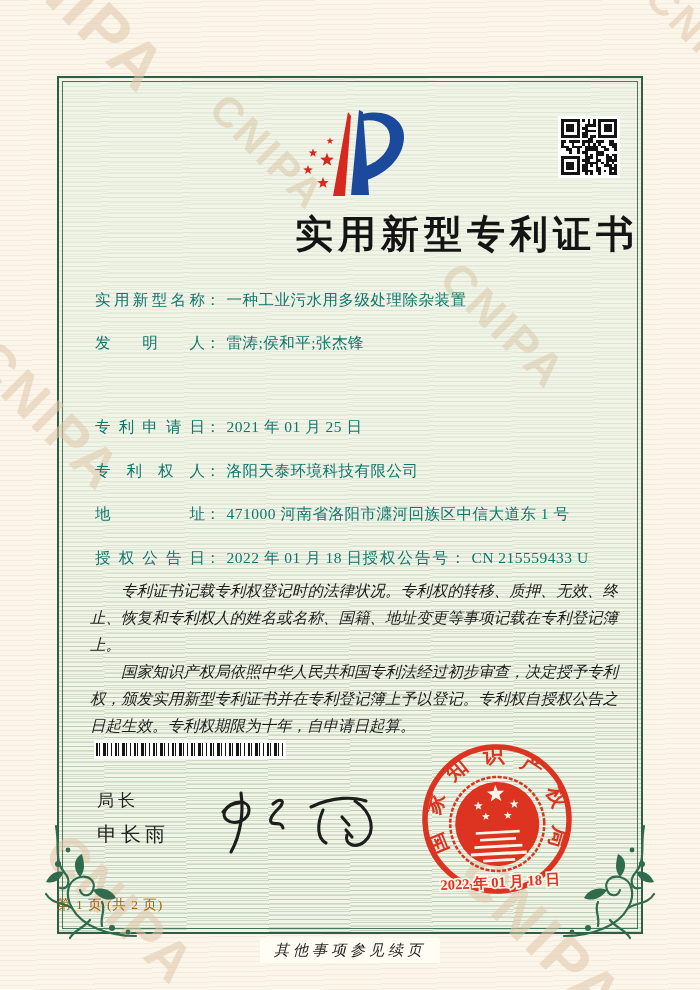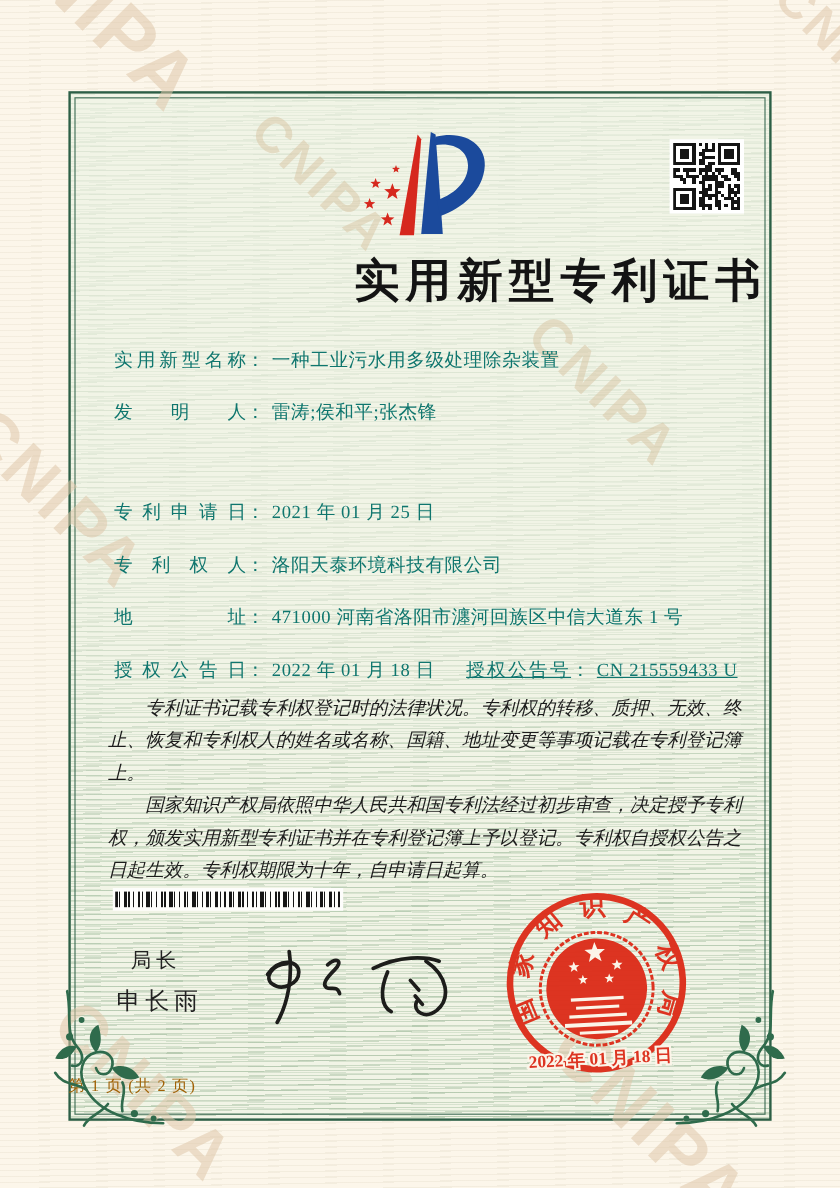--- a/index.html
+++ b/index.html
@@ -42,39 +42,39 @@
   .qr svg{display:block;width:100%;height:100%;}
   .title{
     position:absolute;left:57px;width:582px;top:209px;z-index:5;text-align:right;
     font-size:38px;font-weight:bold;letter-spacing:5px;color:#141414;
   }
   
   .frow{position:absolute;left:95px;z-index:5;font-size:15.5px;color:#0f766e;white-space:nowrap;}
   .flabel{display:inline-block;width:110px;text-align:justify;text-align-last:justify;vertical-align:bottom;}
   .fcolon{display:inline-block;margin-right:6px;}
   .fval{letter-spacing:.5px;}
-  .grant2{margin-left:26px;text-decoration:underline;}
+  .grant2{}
   .grant2 .glabel{letter-spacing:2px;}
   
   .legal{position:absolute;left:90px;top:577px;width:528px;z-index:5;}
   .legal p{
     margin:0;font-size:15.5px;font-style:italic;line-height:27px;
     text-indent:2em;text-align:justify;color:#1c1c1c;
   }
   
   .barcode{position:absolute;left:94px;top:740px;width:192px;height:19px;z-index:5;background:#fdfdfb;padding:3px 2px;box-sizing:border-box;}
   .barcode .bars{
     width:100%;height:13px;
     background:repeating-linear-gradient(90deg,
       #151515 0 2px, #fdfdfb 2px 3px, #151515 3px 4px, #fdfdfb 4px 7px,
       #151515 7px 10px, #fdfdfb 10px 11px, #151515 11px 12px, #fdfdfb 12px 15px,
       #151515 15px 16px, #fdfdfb 16px 19px);
   }
   
-  .signer-title{position:absolute;left:97px;top:789px;z-index:5;font-size:17px;letter-spacing:4px;color:#222;margin-left:12px;}
+  .signer-title{position:absolute;left:97px;top:789px;z-index:5;font-size:17px;letter-spacing:4px;color:#222;}
   .signer-name{position:absolute;left:97px;top:821px;z-index:5;font-size:20px;letter-spacing:4px;color:#222;}
   .signature{position:absolute;left:205px;top:788px;width:195px;height:70px;z-index:6;}
   
   .seal{position:absolute;left:415px;top:737px;width:164px;height:164px;z-index:7;transform:rotate(-3deg);opacity:.96;}
   
   .pagenum{position:absolute;left:57px;width:582px;top:896px;z-index:5;font-size:13.5px;letter-spacing:1px;color:#a16207;}
   .note{position:absolute;left:0;width:700px;top:938px;z-index:5;text-align:center;}
   .note span{display:inline-block;background:#fffdf4;padding:3px 14px;font-size:15px;font-style:italic;letter-spacing:4px;color:#1e1e1e;}
   
   .orn{position:absolute;z-index:6;width:96px;height:116px;}
@@ -227,14 +227,15 @@
       <circle cx="26" cy="26" r="2.4"></circle>
       <circle cx="70" cy="104" r="3"></circle>
       <circle cx="86" cy="108" r="2.4"></circle>
       <path d="M38,53 C30,44 32,34 40,30 C42,38 44,46 38,53 Z"></path>
       <path d="M51,66 C60,62 70,66 74,74 C66,78 56,74 51,66 Z"></path>
       <path d="M22,48 C14,46 8,50 4,58 C12,60 18,56 22,48 Z"></path>
     </g>
   </svg>
 
   <div class="pagenum">第 1 页 (共 2 页)</div>
+  <div class="note"><span>其他事项参见续页</span></div>
 
 </div>
 
 </body></html>

